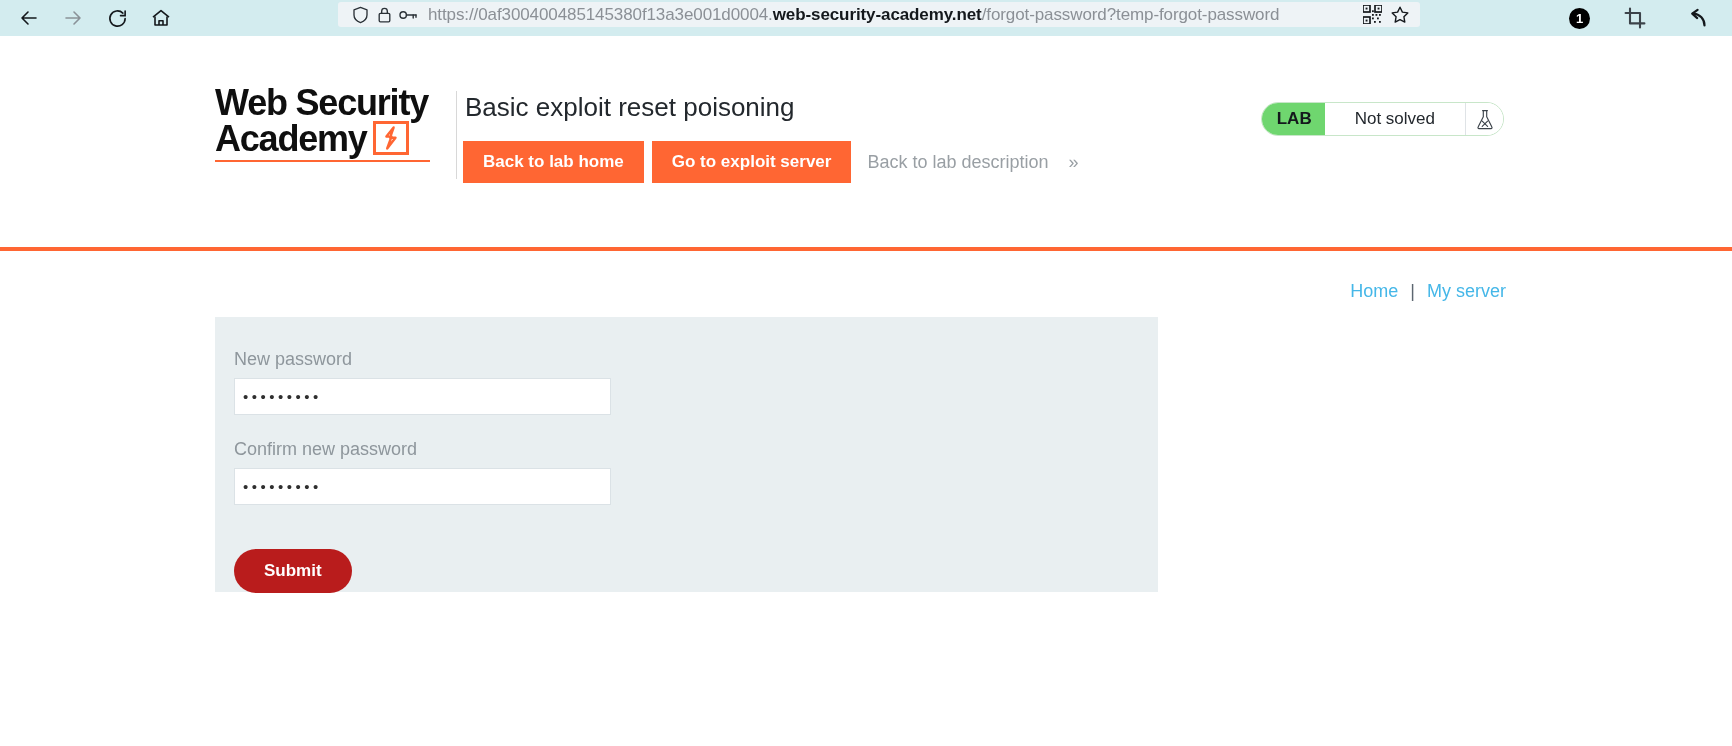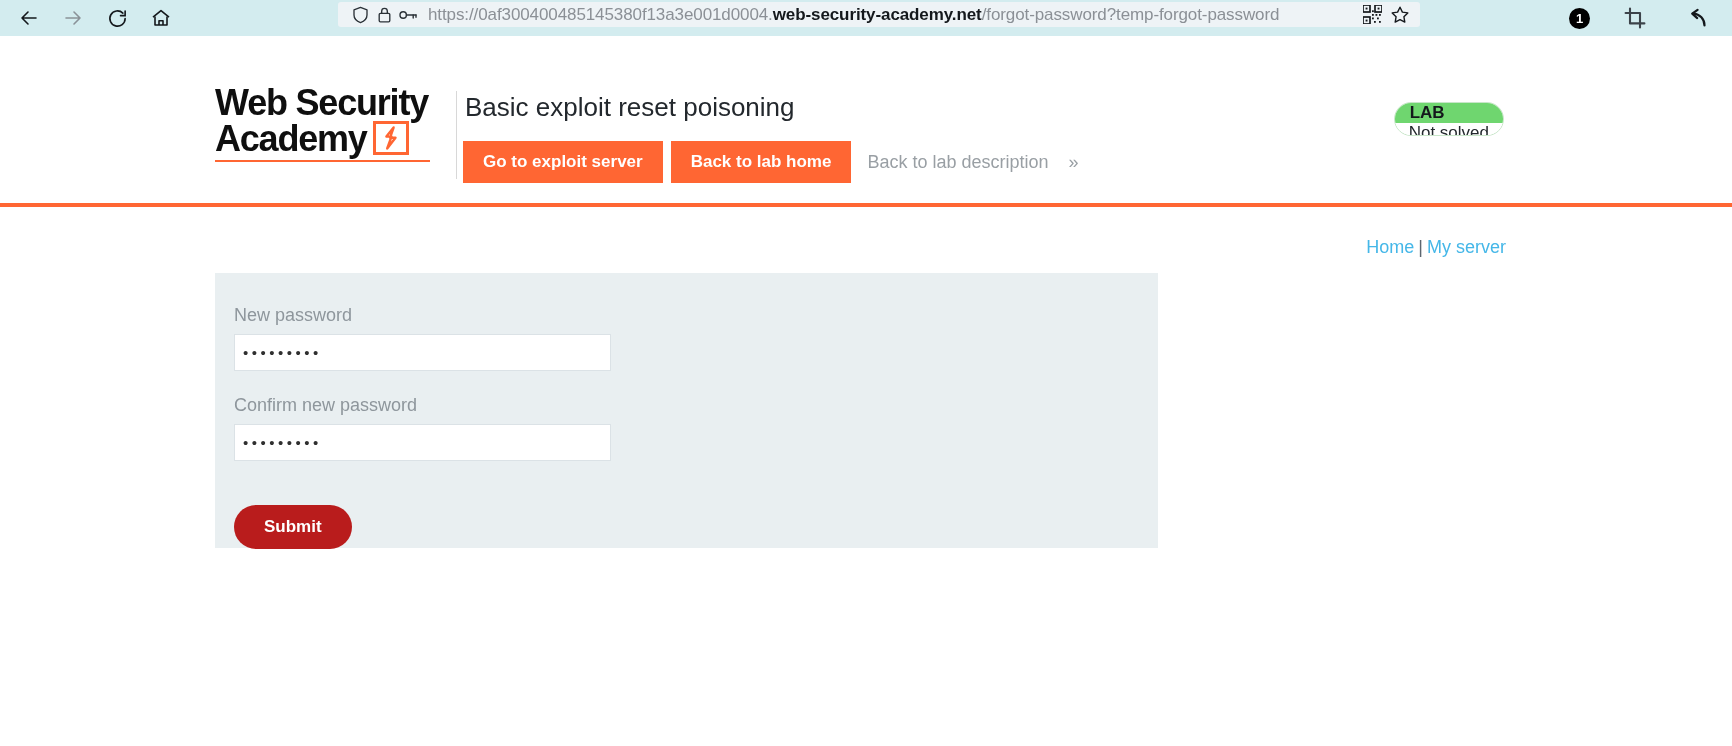--- a/index.html
+++ b/index.html
@@ -91,21 +91,21 @@
     border-radius: 50%;
     font-size: 13px;
     font-weight: 700;
     display: flex; align-items: center; justify-content: center;
     cursor: pointer;
   }
 
   
   .lab-header {
     position: relative;
-    height: 167px;
+    height: 211px;
     background: #fff;
     padding: 0;
   }
   .header-inner {
     position: relative;
     height: 100%;
   }
 
   .logo {
     position: absolute;
@@ -189,36 +189,35 @@
     right: 228px;
     top: 66px;
     display: flex;
     align-items: stretch;
     height: 34px;
     border: 1px solid #c8e6c9;
     border-radius: 17px;
     overflow: hidden;
     background: #fff;
     cursor: pointer;
-    flex-direction: column;
   }
   .lab-tag {
     background: #6fd66f;
     color: #14181c;
     font-size: 17px;
     font-weight: 700;
     display: flex; align-items: center;
     padding: 0 13px 0 15px;
   }
   .lab-state {
     background: #fff;
     color: #23282d;
     font-size: 17px;
     display: flex; align-items: center;
-    padding: 0 14px;
+    padding: 0 30px;
     white-space: nowrap;
   }
   .lab-flask {
     border-left: 1px solid #dfe3e6;
     display: flex; align-items: center; justify-content: center;
     width: 38px;
     background: #fff;
   }
 
   .orange-rule {
@@ -233,21 +232,21 @@
     height: 539px;
     position: relative;
   }
 
   .account-nav {
     position: absolute;
     right: 226px;
     top: 30px;
     display: flex;
     align-items: center;
-    gap: 4px;
+    gap: 12px;
     font-size: 18px;
   }
   .account-nav a {
     color: #45b7e8;
     text-decoration: none;
     cursor: pointer;
   }
   .nav-sep { color: #5c6670; }
 
   .form-panel {
@@ -415,22 +414,22 @@
         </div>
       </div>
       <div class="logo-underline"></div>
     </div>
 
     <div class="header-divider"></div>
 
     <div class="lab-title">Basic exploit reset poisoning</div>
 
     <div class="lab-actions">
+      <button class="btn-orange">Back to lab home</button>
       <button class="btn-orange">Go to exploit server</button>
-      <button class="btn-orange">Back to lab home</button>
       <span class="btn-link-muted">
         <span>Back to lab description</span>
         <span class="chev">»</span>
       </span>
     </div>
 
     <div class="lab-status">
       <div class="lab-tag">LAB</div>
       <div class="lab-state">Not solved</div>
       <div class="lab-flask">

